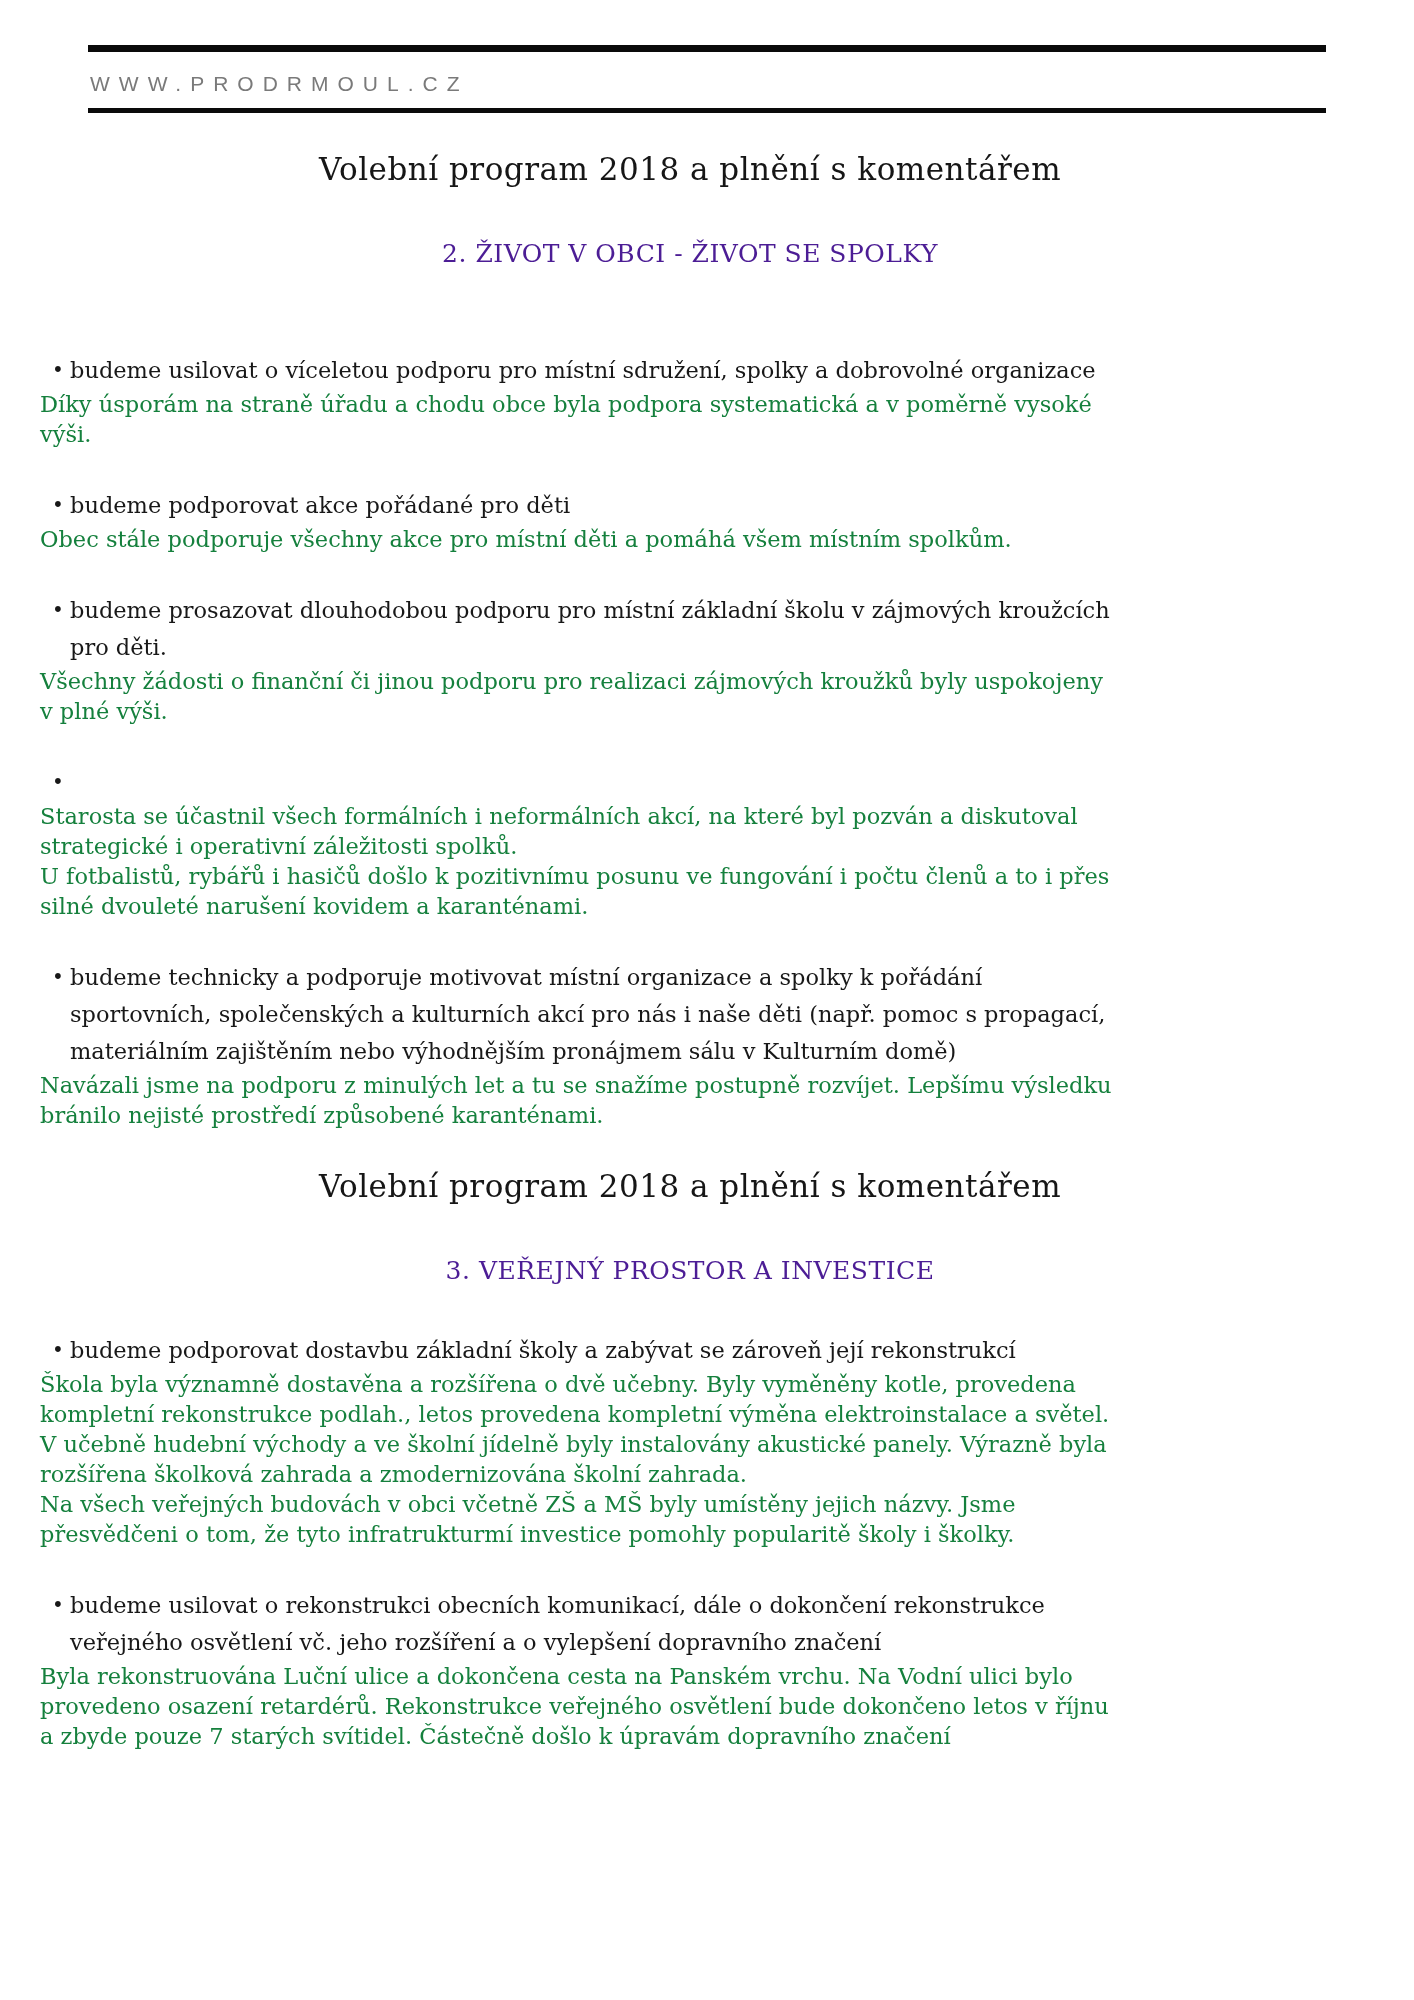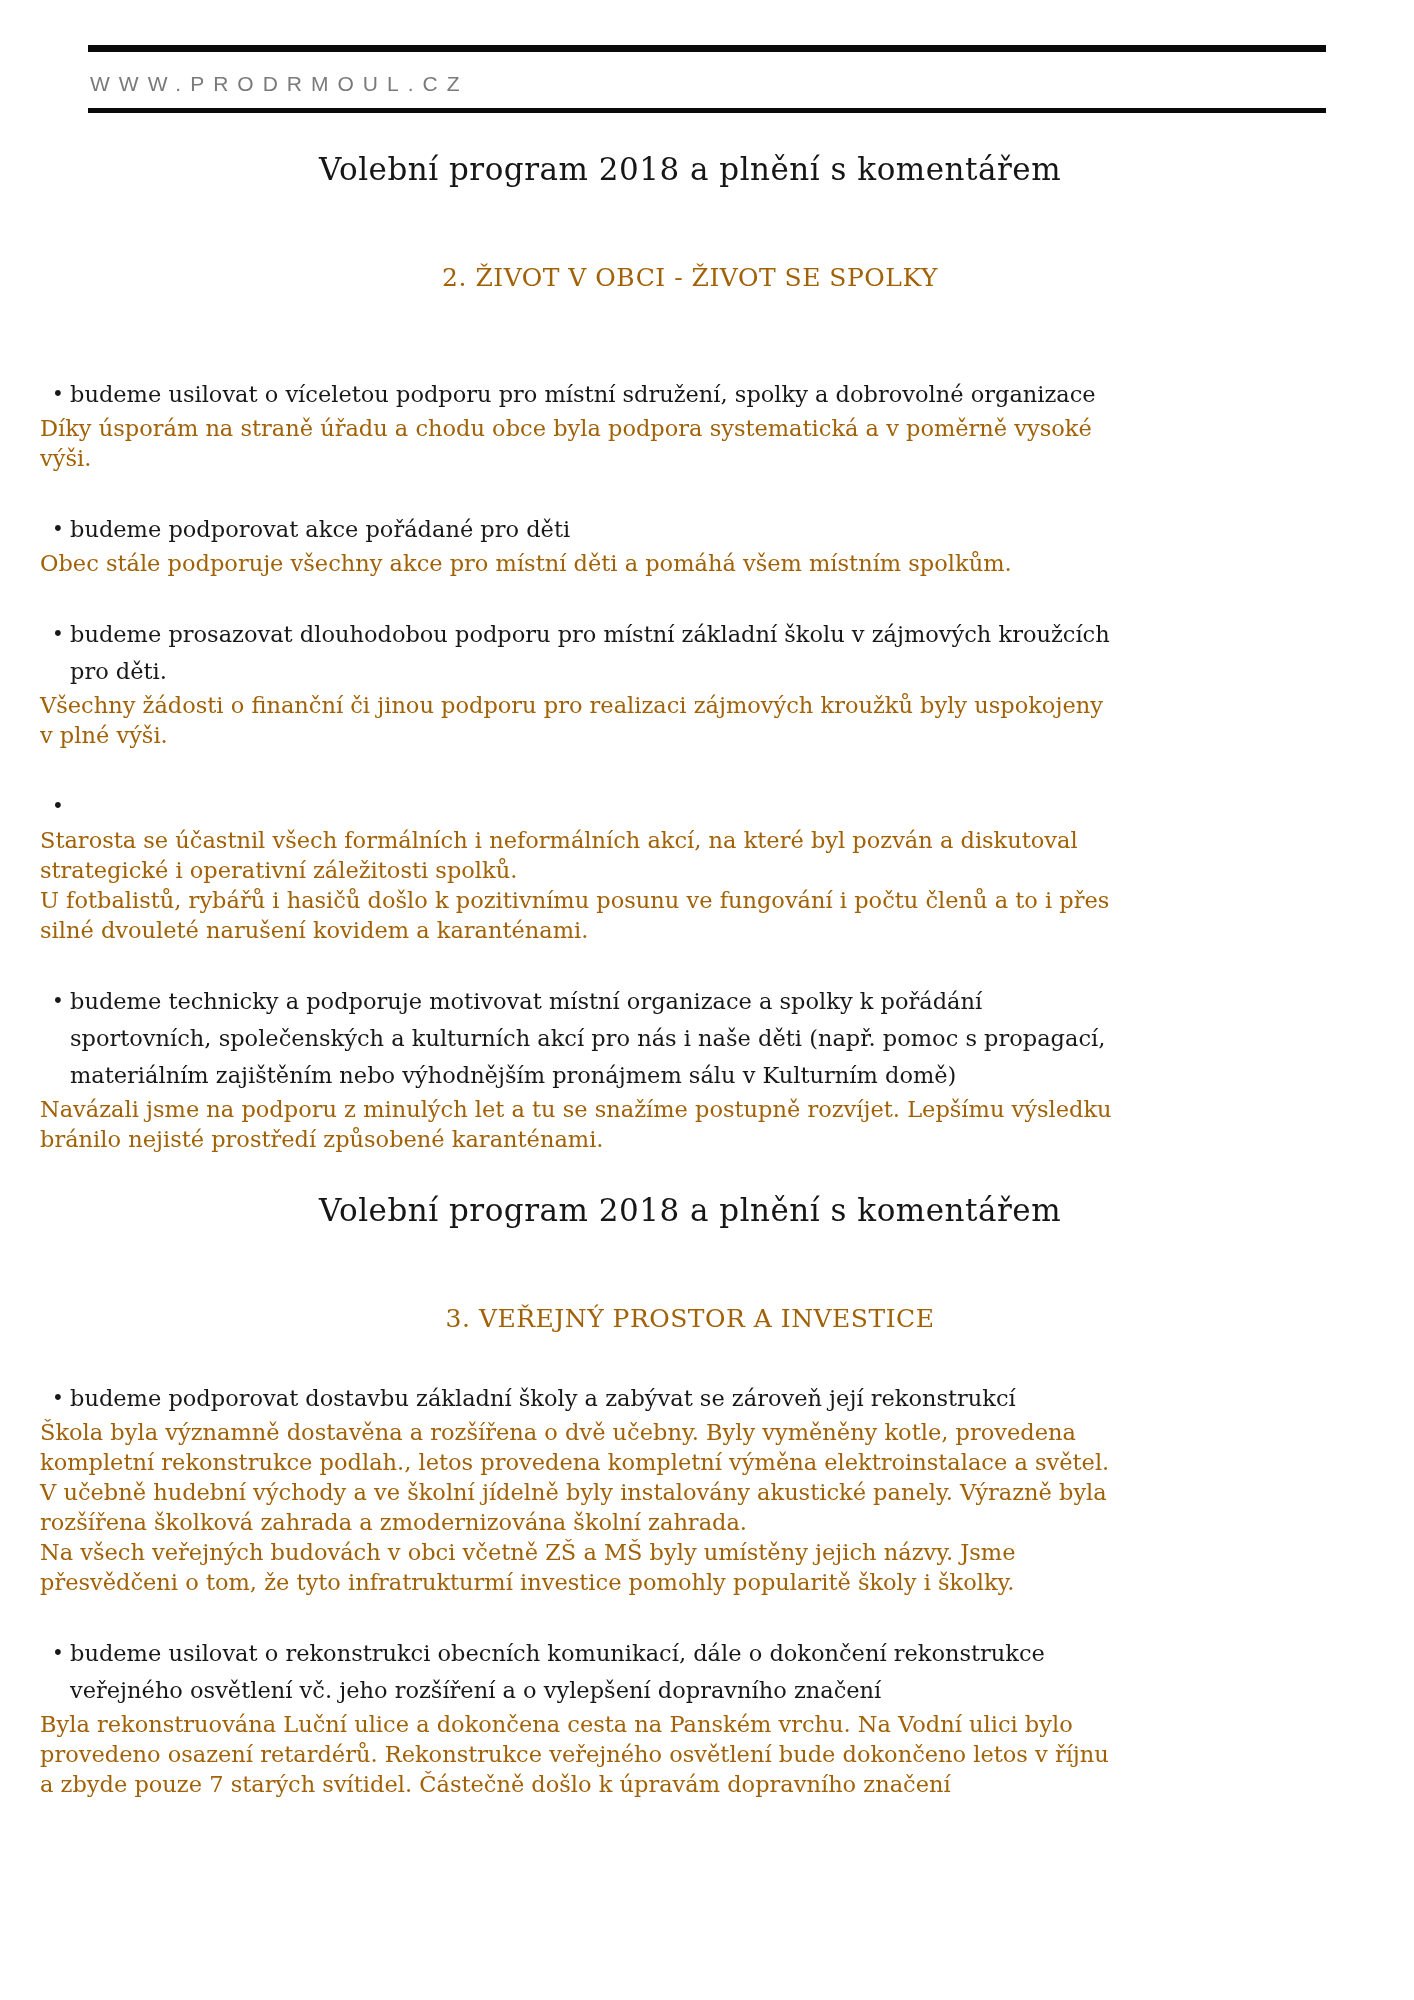--- a/index.html
+++ b/index.html
@@ -41,26 +41,26 @@
   }
   .doc-title {
     margin-top: 38px;
     text-align: center;
     font-size: 31px;
     font-weight: 500;
     letter-spacing: 0.5px;
     color: #161616;
   }
   .doc-subtitle {
-    margin-top: 76px;
+    margin-top: 52px;
     text-align: center;
     font-size: 25px;
     font-weight: 400;
     letter-spacing: 0.5px;
-    color: #a16207;
+    color: #4c1d95;
   }
   .items {
     margin-top: 47px;
   }
   .items.first-block {
     margin-top: 84px;
   }
   .item { margin-bottom: 38px; }
   .item:last-child { margin-bottom: 0; }
 
@@ -76,21 +76,21 @@
     flex: 0 0 18px;
     font-size: 20px;
     line-height: 37px;
   }
   .bullet-text {
     white-space: pre-line;
   }
   .response {
     font-size: 22.5px;
     line-height: 30px;
-    color: #a16207;
+    color: #15803d;
     white-space: pre-line;
   }
 </style>
 </head>
 <body>
 
 <header class="page-header">
   <div class="rule-top"></div>
   <div class="site-label">WWW.PRODRMOUL.CZ</div>
   <div class="rule-bottom"></div>

